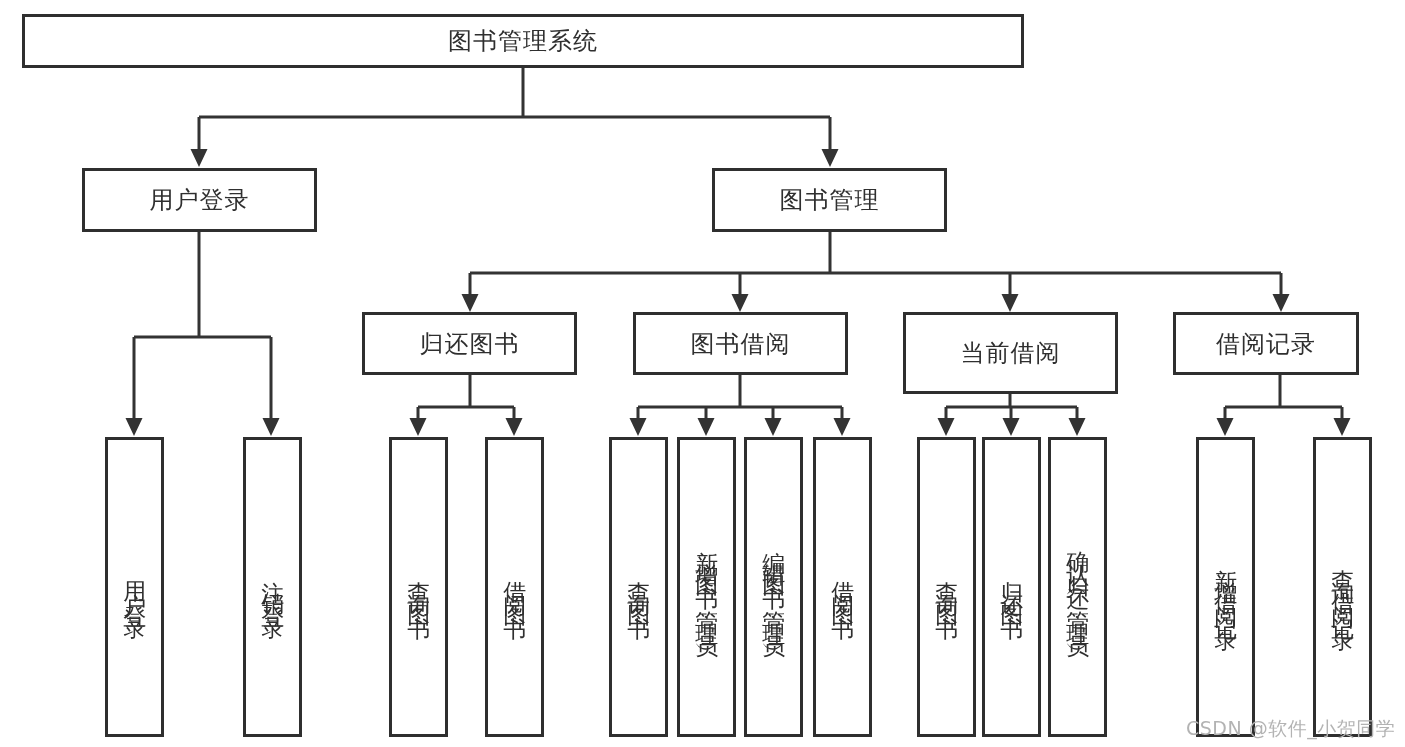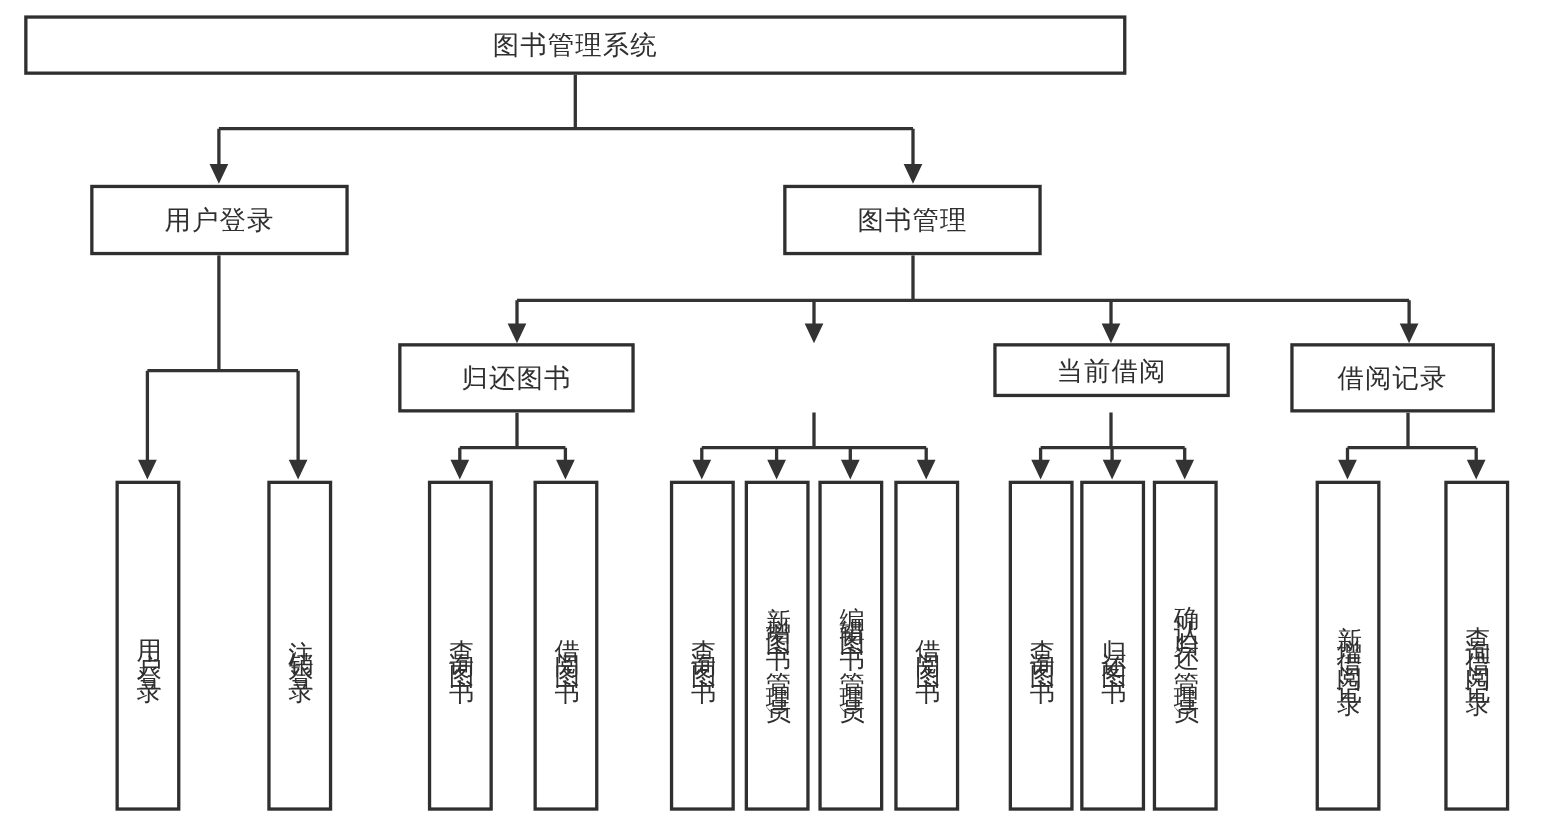--- a/index.html
+++ b/index.html
@@ -94,21 +94,24 @@
   <div class="box hbox" style="left:82px;top:168px;width:235px;height:64px">
     <span>用户登录</span>
   </div>
   <div class="box hbox" style="left:712px;top:168px;width:235px;height:64px">
     <span>图书管理</span>
   </div>
 
   <div class="box hbox" style="left:362px;top:312px;width:215px;height:63px">
     <span>归还图书</span>
   </div>
-  <div class="box hbox" style="left:903px;top:312px;width:215px;height:49px">
+  <div class="box hbox" style="left:633px;top:312px;width:215px;height:63px">
+    <span>图书借阅</span>
+  </div>
+  <div class="box hbox" style="left:903px;top:312px;width:215px;height:82px">
     <span>当前借阅</span>
   </div>
   <div class="box hbox" style="left:1173px;top:312px;width:186px;height:63px">
     <span>借阅记录</span>
   </div>
 
   <div class="box vbox" style="left:105px;top:437px;width:59px;height:300px">
     <span class="vtext">用户登录</span>
   </div>
   <div class="box vbox" style="left:243px;top:437px;width:59px;height:300px">
@@ -145,14 +148,15 @@
     <span class="vtext">确认归还（管理员）</span>
   </div>
 
   <div class="box vbox" style="left:1196px;top:437px;width:59px;height:300px">
     <span class="vtext">新增借阅记录</span>
   </div>
   <div class="box vbox" style="left:1313px;top:437px;width:59px;height:300px">
     <span class="vtext">查询借阅记录</span>
   </div>
 
+  <div class="watermark">CSDN @软件_小贺同学</div>
 
 </div>
 
 </body></html>

